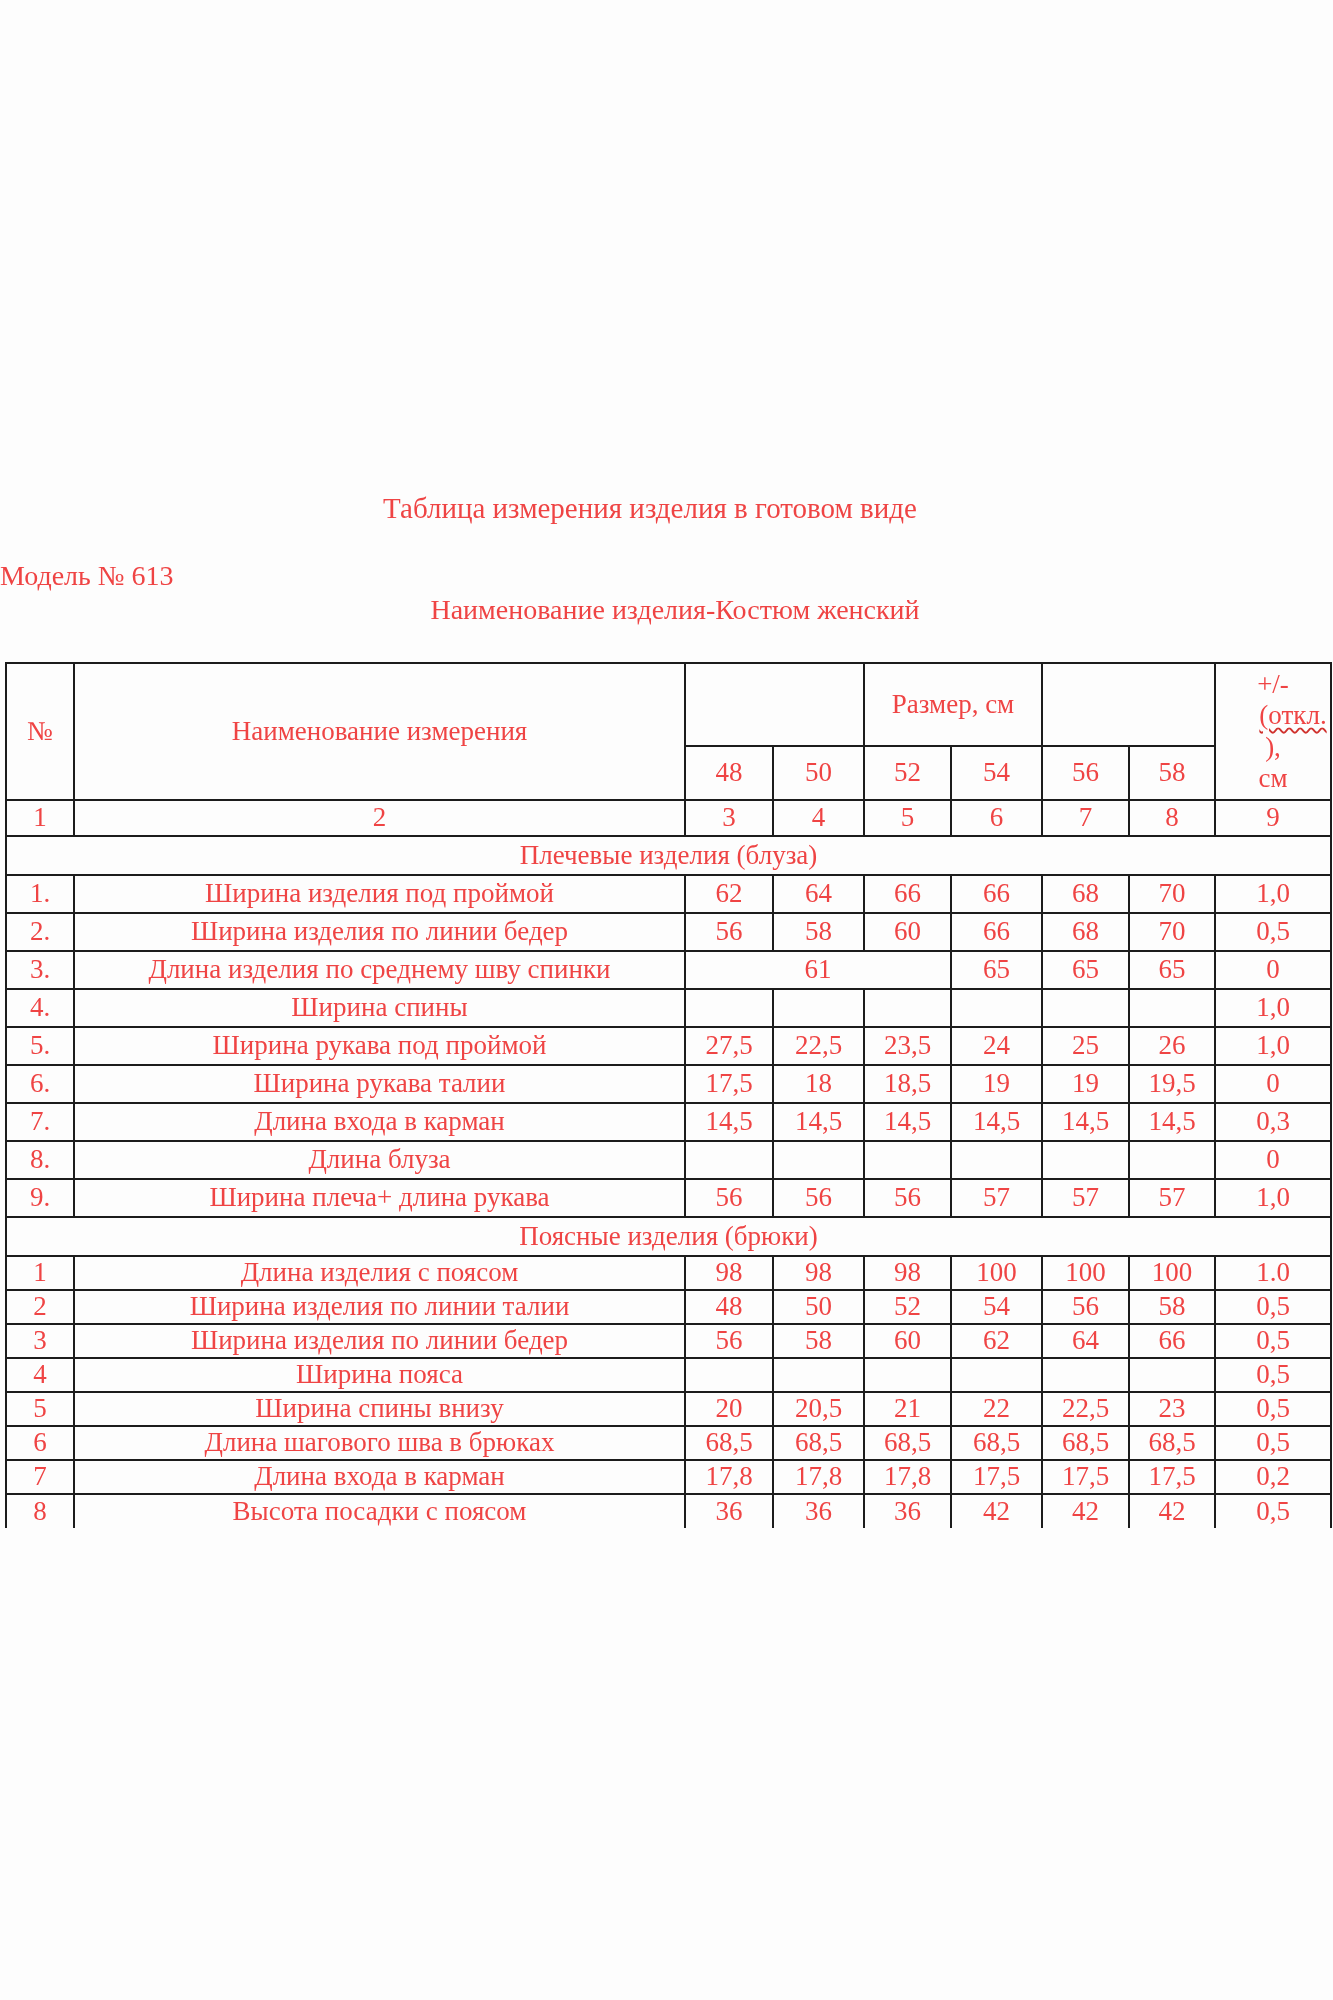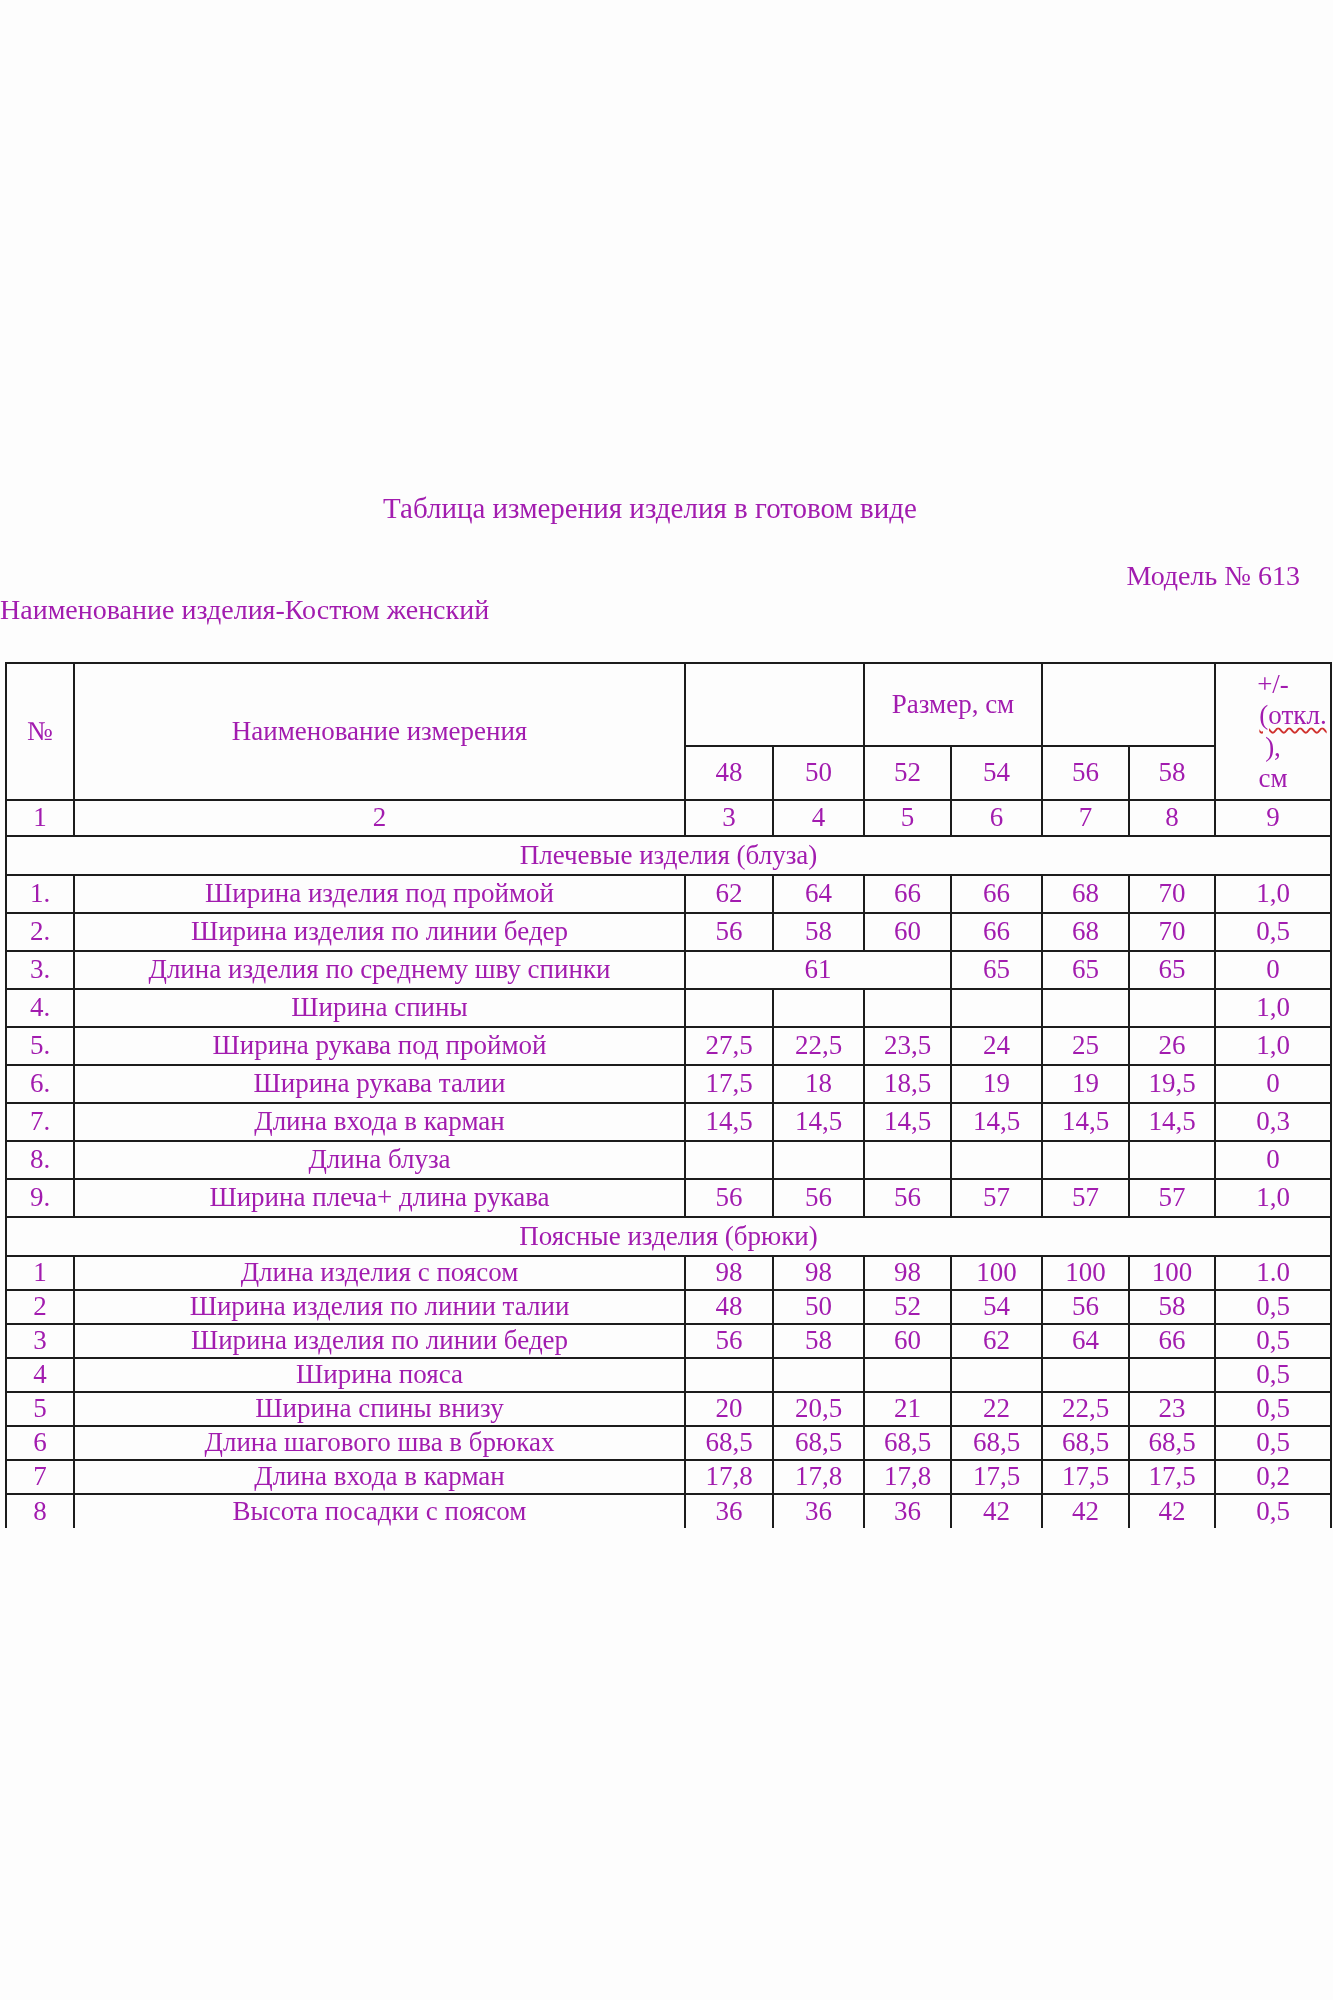--- a/index.html
+++ b/index.html
@@ -7,44 +7,46 @@
     padding: 0;
     background: #ffffff;
   }
   .page {
     position: relative;
     width: 1333px;
     height: 2000px;
     background: #fdfdfd;
     overflow: hidden;
     font-family: "Liberation Serif", "DejaVu Serif", serif;
-    color: #a21caf;
+    color: #ef4444;
   }
   .doc-title {
     position: absolute;
     top: 492px;
     left: 0;
     width: 1300px;
     text-align: center;
     font-size: 29px;
   }
   .doc-model {
     position: absolute;
     top: 560px;
     left: 0;
     width: 1300px;
-    text-align: right;
+    text-align: left;
     font-size: 28px;
   }
   .doc-product {
     position: absolute;
     top: 594px;
     left: 0;
     width: 1300px;
+    text-align: center;
     font-size: 28px;
+    padding-left: 25px;
   }
   table.meas {
     position: absolute;
     top: 662px;
     left: 5px;
     width: 1325px;
     border-collapse: collapse;
     table-layout: fixed;
     font-size: 27px;
   }

